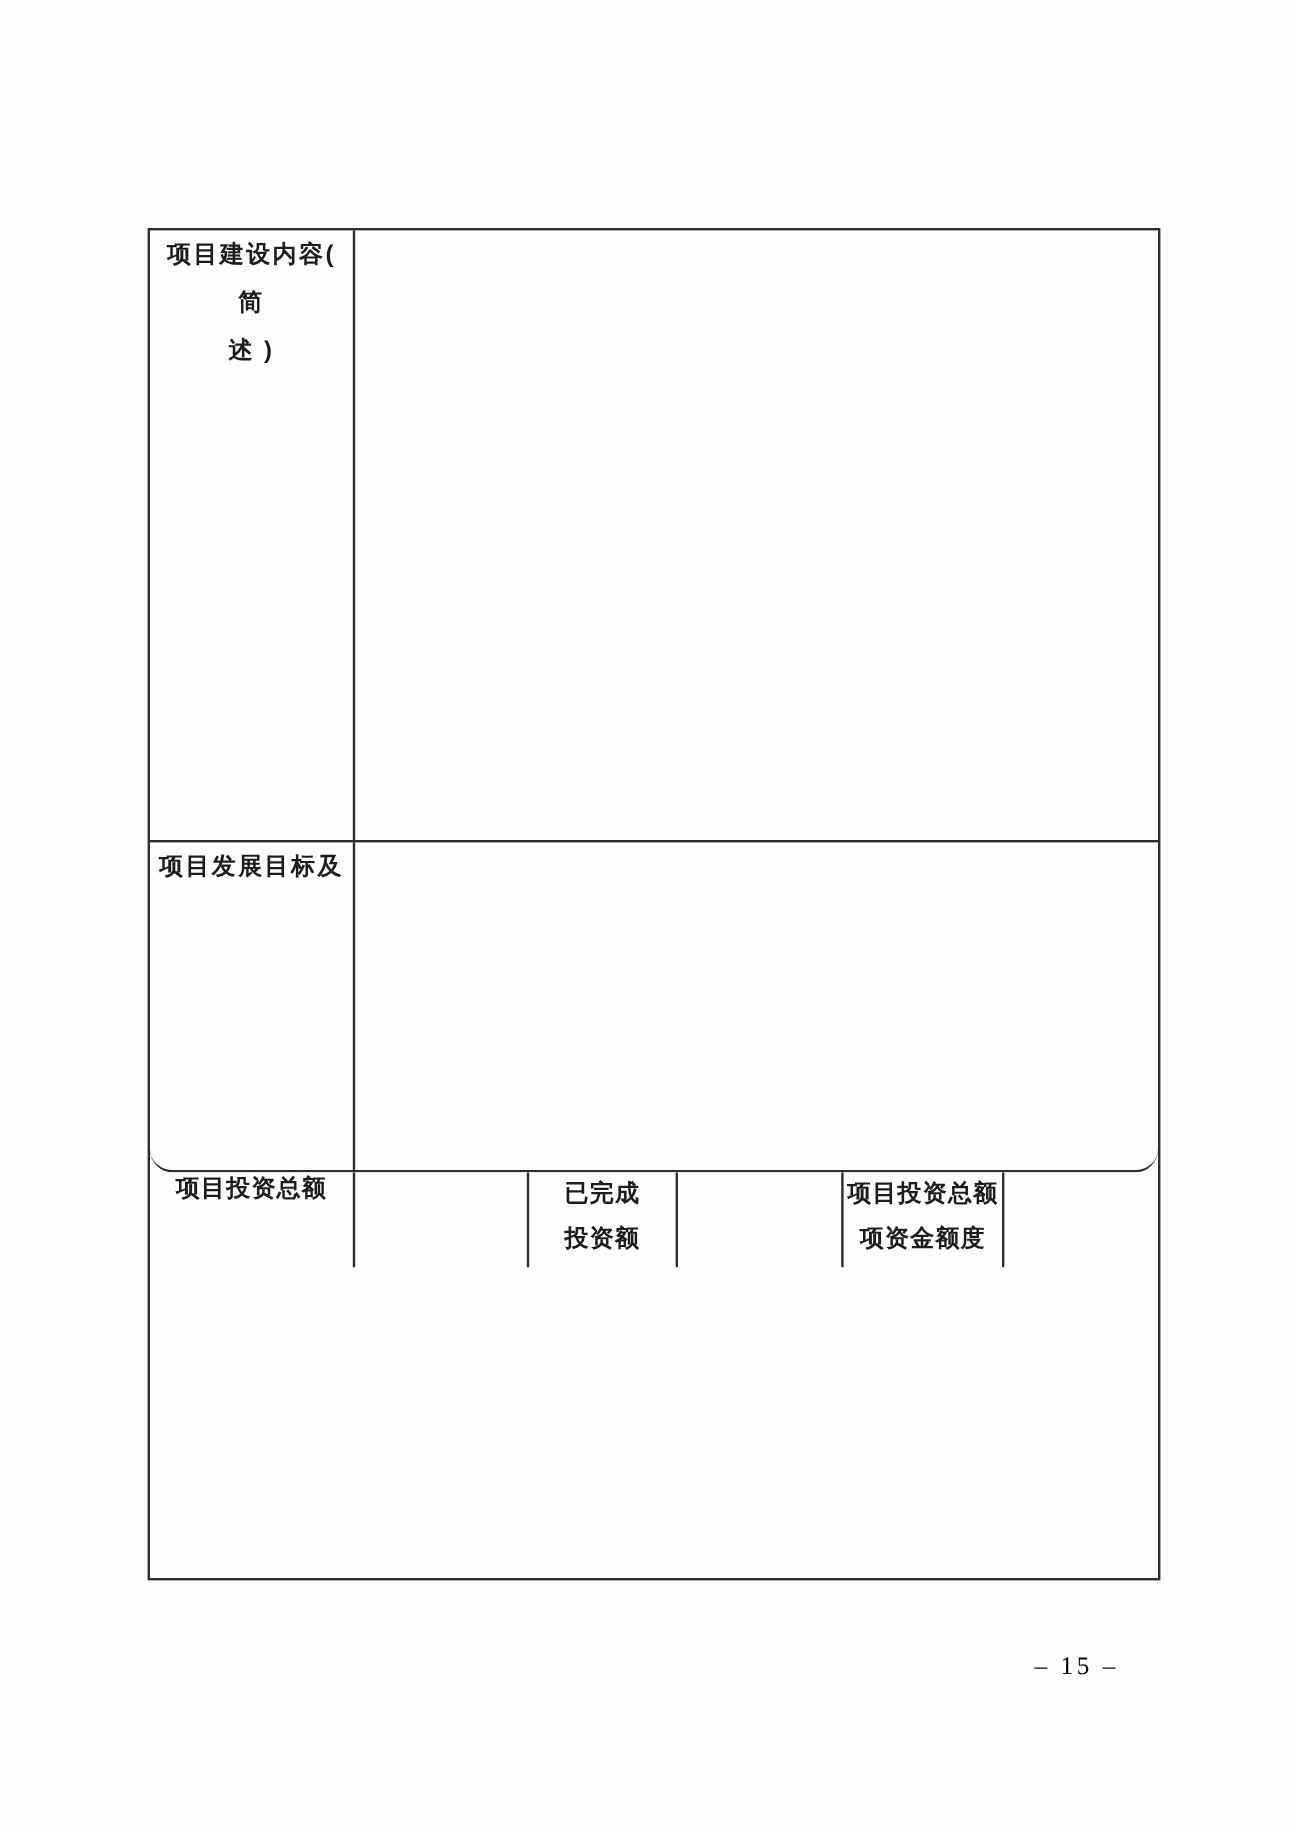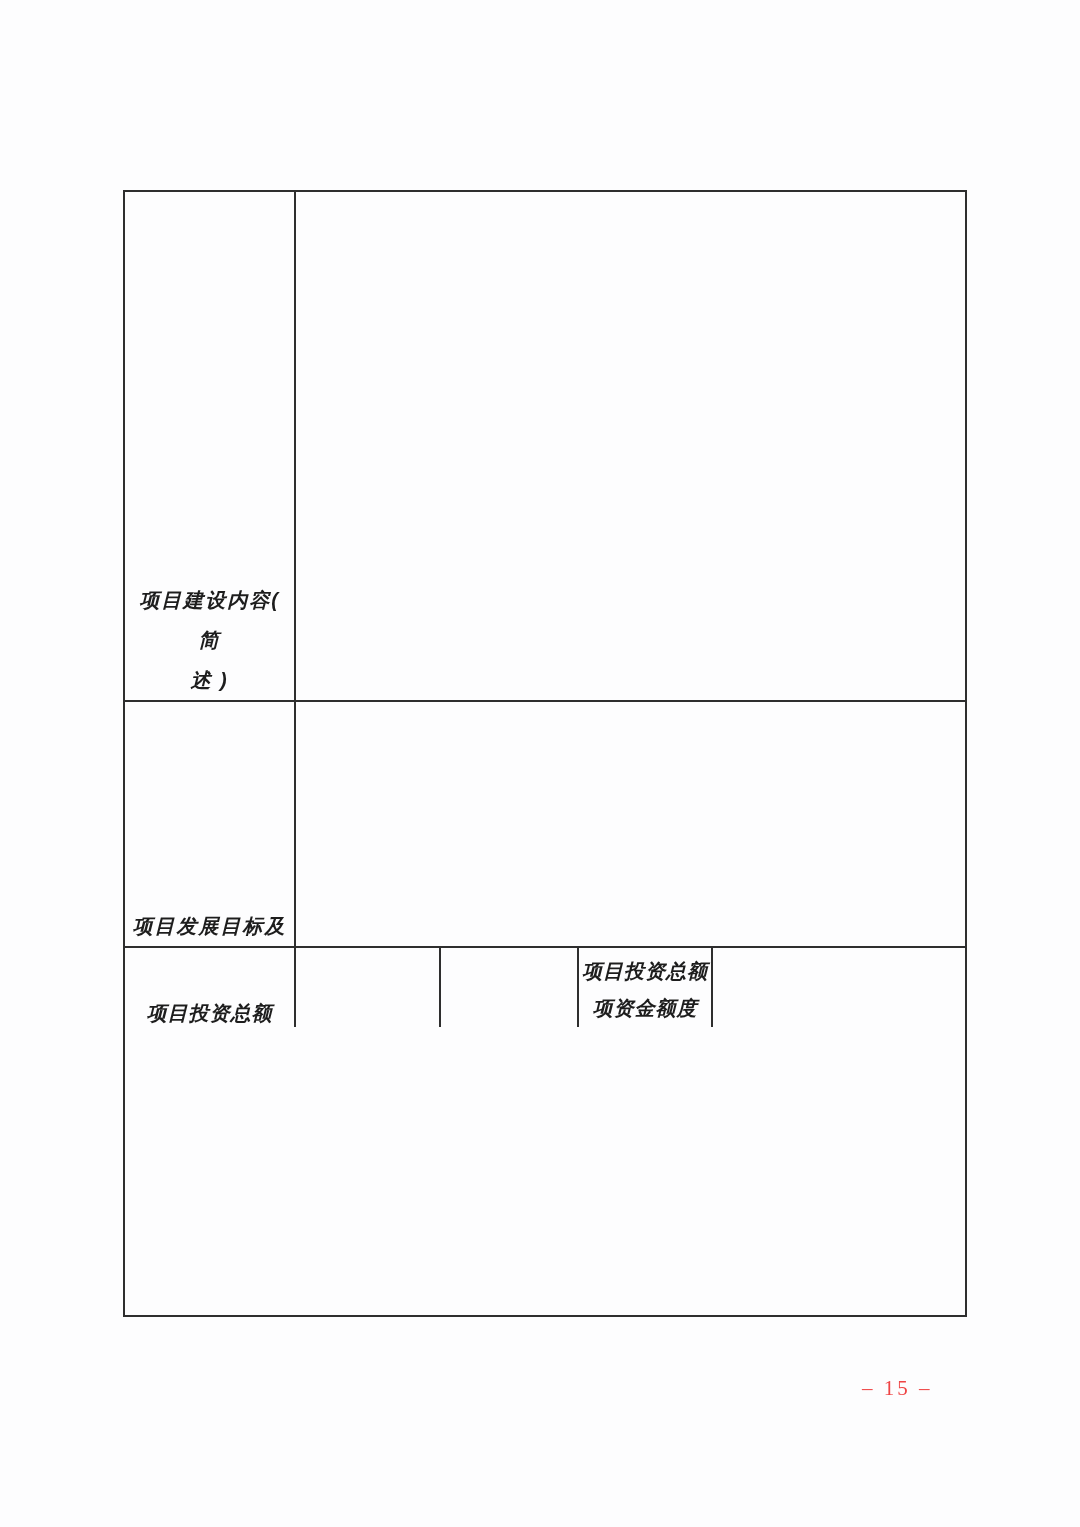--- a/index.html
+++ b/index.html
@@ -24,31 +24,30 @@
     flex-direction: column;
   }
   .row {
     display: flex;
     box-sizing: border-box;
     border-bottom: 2px solid #2e2e2e;
     width: 100%;
   }
   .row:last-child { border-bottom: none; }
   .row-construction { height: 510px; }
-  .row-goals { height: 246px; }
+  .row-goals { height: 275px; border-radius: 19px; }
   .row-investment { height: 79px; }
   .row-declaration { flex: 1; position: relative; display: block; }
   .cell {
     box-sizing: border-box;
     border-right: 2px solid #2e2e2e;
     display: flex;
-    align-items: flex-end;
+    align-items: flex-start;
     justify-content: center;
     min-width: 0;
-    font-style: italic;
   }
   .cell:last-child { border-right: none; }
   .label-cell {
     flex: 0 0 171px;
     text-align: center;
     font-weight: 700;
     font-size: 20px;
     letter-spacing: 2px;
   }
   .value-cell { flex: 1; font-size: 20px; }
@@ -84,21 +83,21 @@
   }
   .date-line .sep-a { margin-right: 44px; }
   .date-line .sep-b { margin-right: 48px; }
   .page-number {
     position: absolute;
     left: 862px;
     top: 1376px;
     font-family: "Liberation Serif", serif;
     font-size: 21px;
     letter-spacing: 3px;
-    color: #ef4444;
+    color: #000000;
     white-space: nowrap;
   }
 </style>
 </head>
 <body>
 
 <div class="page">
 
   <div class="form-table">
 
@@ -117,20 +116,26 @@
         <div class="two-line">
           <div>项目发展目标及</div>
         </div>
       </div>
       <div class="cell value-cell"></div>
     </div>
 
     <div class="row row-investment">
       <div class="cell cell-total-label mini-label">项目投资总额</div>
       <div class="cell cell-total-value"></div>
+      <div class="cell cell-completed-label mini-label">
+        <div class="two-line">
+          <div>已完成</div>
+          <div>投资额</div>
+        </div>
+      </div>
       <div class="cell cell-completed-value"></div>
       <div class="cell cell-applied-label mini-label">
         <div class="two-line">
           <div>项目投资总额</div>
           <div>项资金额度</div>
         </div>
       </div>
       <div class="cell cell-applied-value"></div>
     </div>
 

